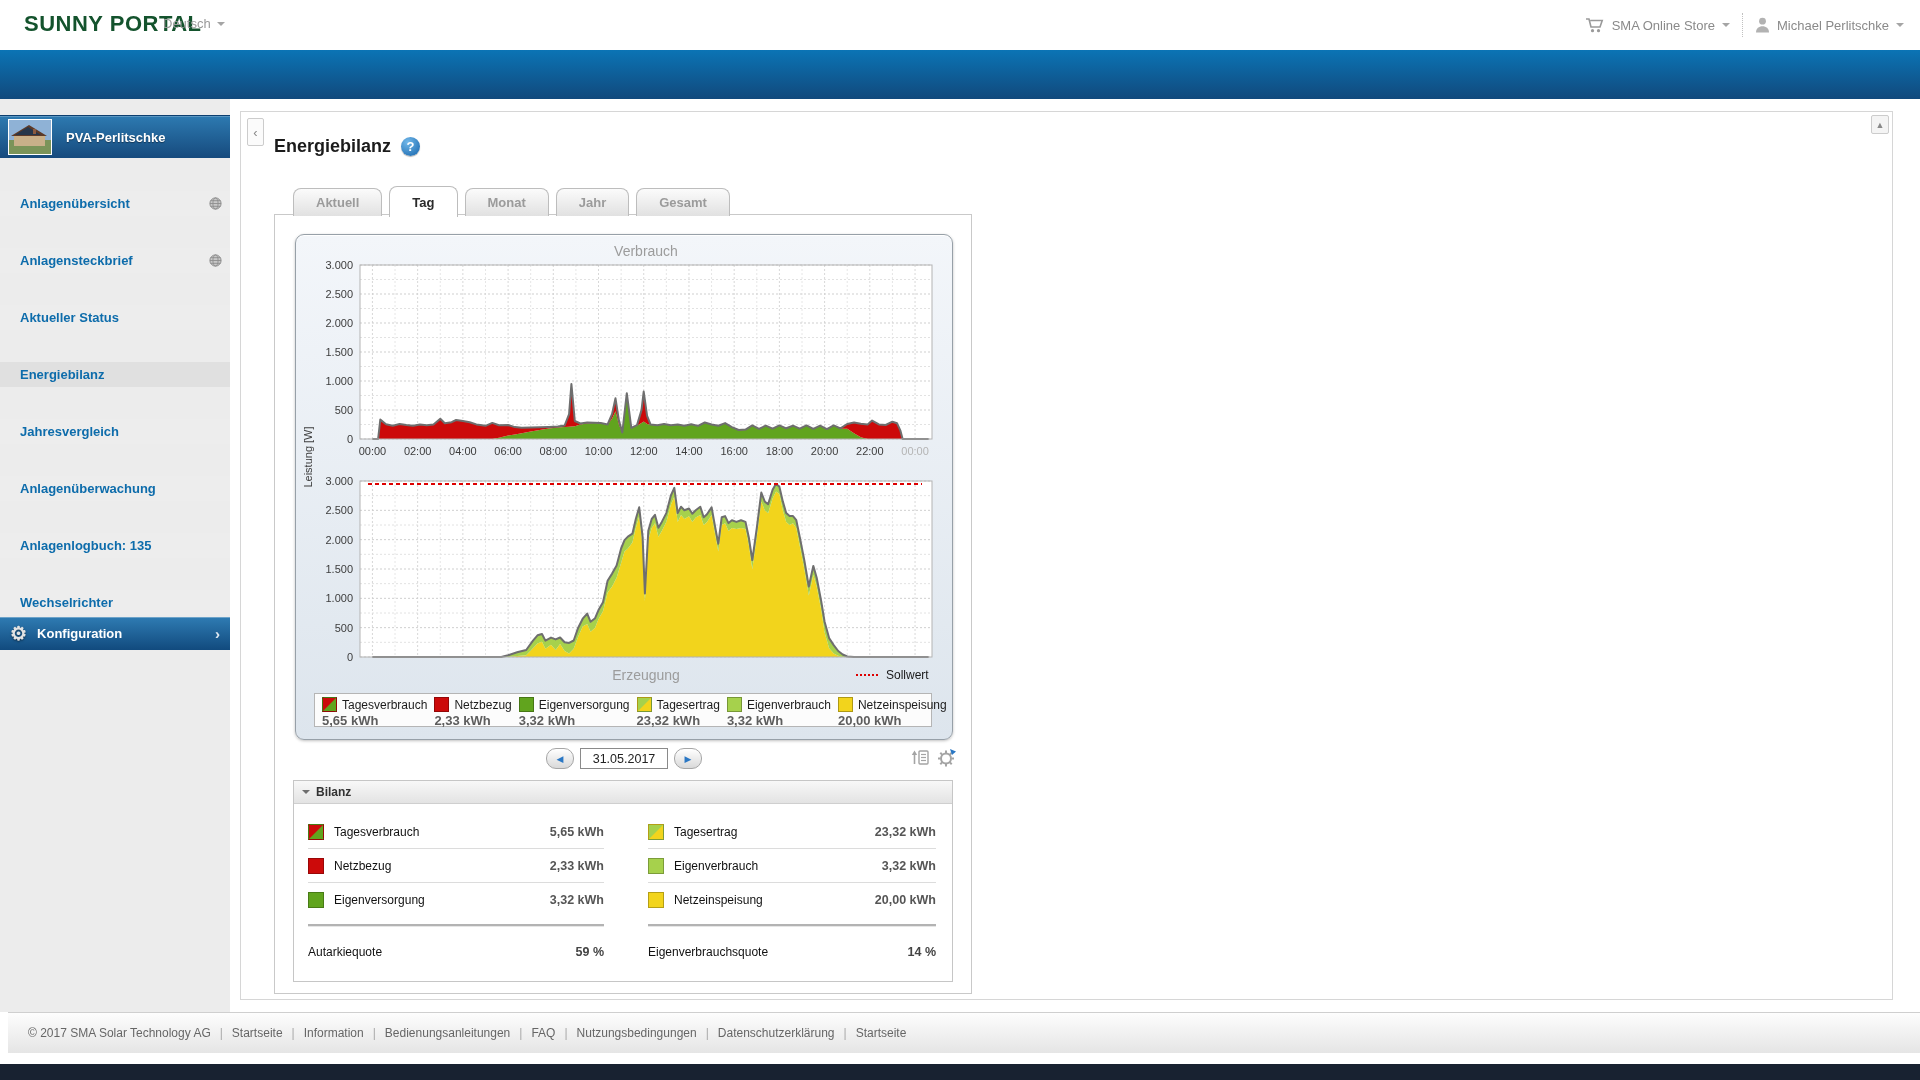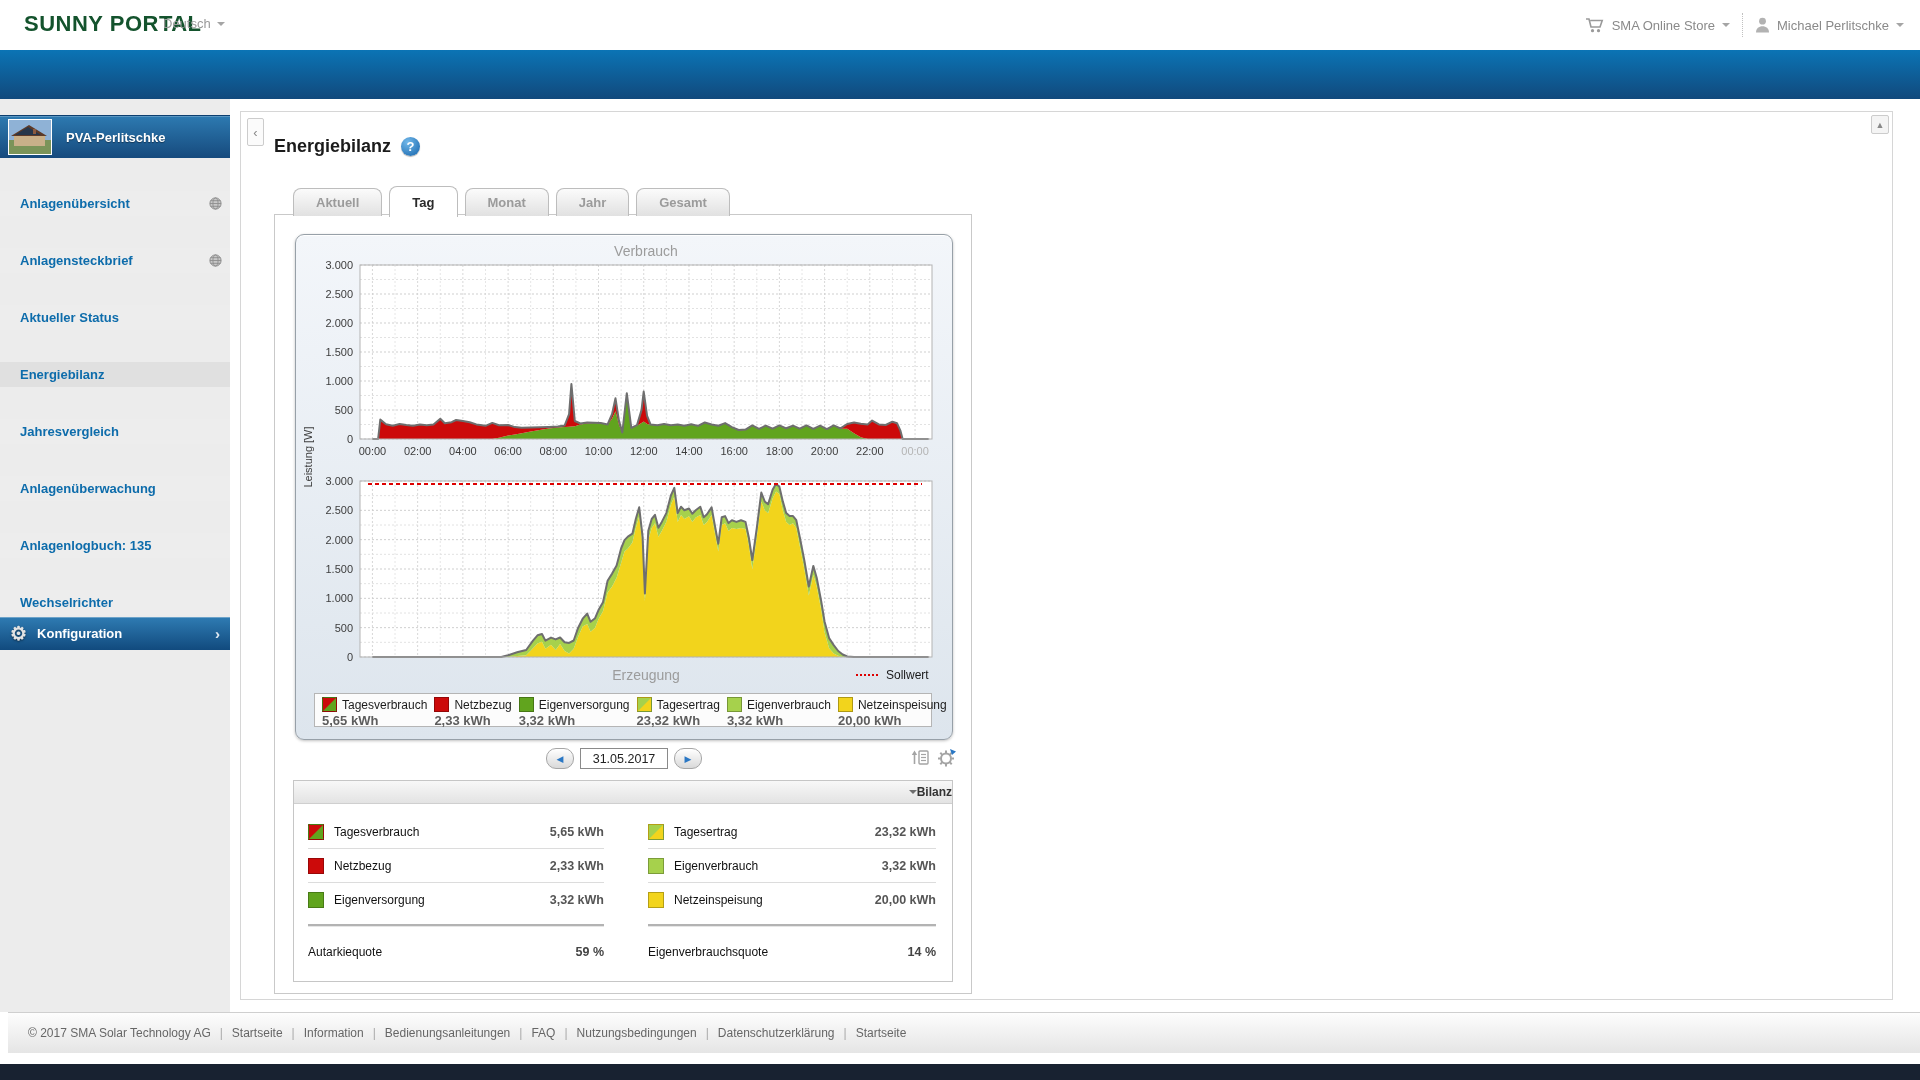--- a/index.html
+++ b/index.html
@@ -51,21 +51,21 @@
   .li-val{font-size:13px;font-weight:bold;color:#5d5d5d;margin-top:1px;}
   
   .date-row{position:absolute;left:0;top:533px;width:698px;height:24px;}
   .date-ctl{display:flex;justify-content:center;align-items:center;gap:6px;}
   .nav-pill{width:28px;height:21px;border:1px solid #a6a6a6;border-radius:10px;background:linear-gradient(#fff,#d9d9d9);display:flex;align-items:center;justify-content:center;color:#2a77c4;font-size:9px;cursor:pointer;box-sizing:border-box;}
   .date-input{width:88px;height:21px;border:1px solid #8a8a8a;text-align:center;font-size:12.5px;color:#222;font-family:"Liberation Sans",sans-serif;box-sizing:border-box;}
   .date-icons{position:absolute;right:16px;top:0;display:flex;gap:6px;align-items:center;}
   .gray-ic{cursor:pointer;}
   
   .bilanz{position:absolute;left:18px;top:565px;width:660px;height:202px;border:1px solid #c6c6c6;box-sizing:border-box;background:#fff;}
-  .bilanz-header{height:22px;background:linear-gradient(#f8f8f8,#e3e3e3);border-bottom:1px solid #cfcfcf;display:flex;align-items:center;padding-left:16px;cursor:pointer;justify-content:flex-end;}
+  .bilanz-header{height:22px;background:linear-gradient(#f8f8f8,#e3e3e3);border-bottom:1px solid #cfcfcf;display:flex;align-items:center;padding-left:8px;gap:6px;cursor:pointer;}
   .bilanz-header .tri{width:0;height:0;border:4px solid transparent;border-top-color:#6e6e6e;margin-top:4px;}
   .bilanz-title{font-weight:bold;font-size:12px;color:#333;}
   .bcol{position:absolute;top:34px;}
   .bcol.left{left:14px;width:296px;}
   .bcol.right{left:354px;width:288px;}
   .brow{height:33px;display:flex;align-items:center;border-bottom:1px solid #dcdcdc;}
   .brow:nth-child(3){border-bottom:none;}
   .b-icon{width:14px;height:14px;border:1px solid rgba(0,0,0,.25);flex:none;}
   .b-label{margin-left:10px;font-size:12px;color:#111;}
   .b-val{margin-left:auto;font-size:12.5px;font-weight:bold;color:#555;}

